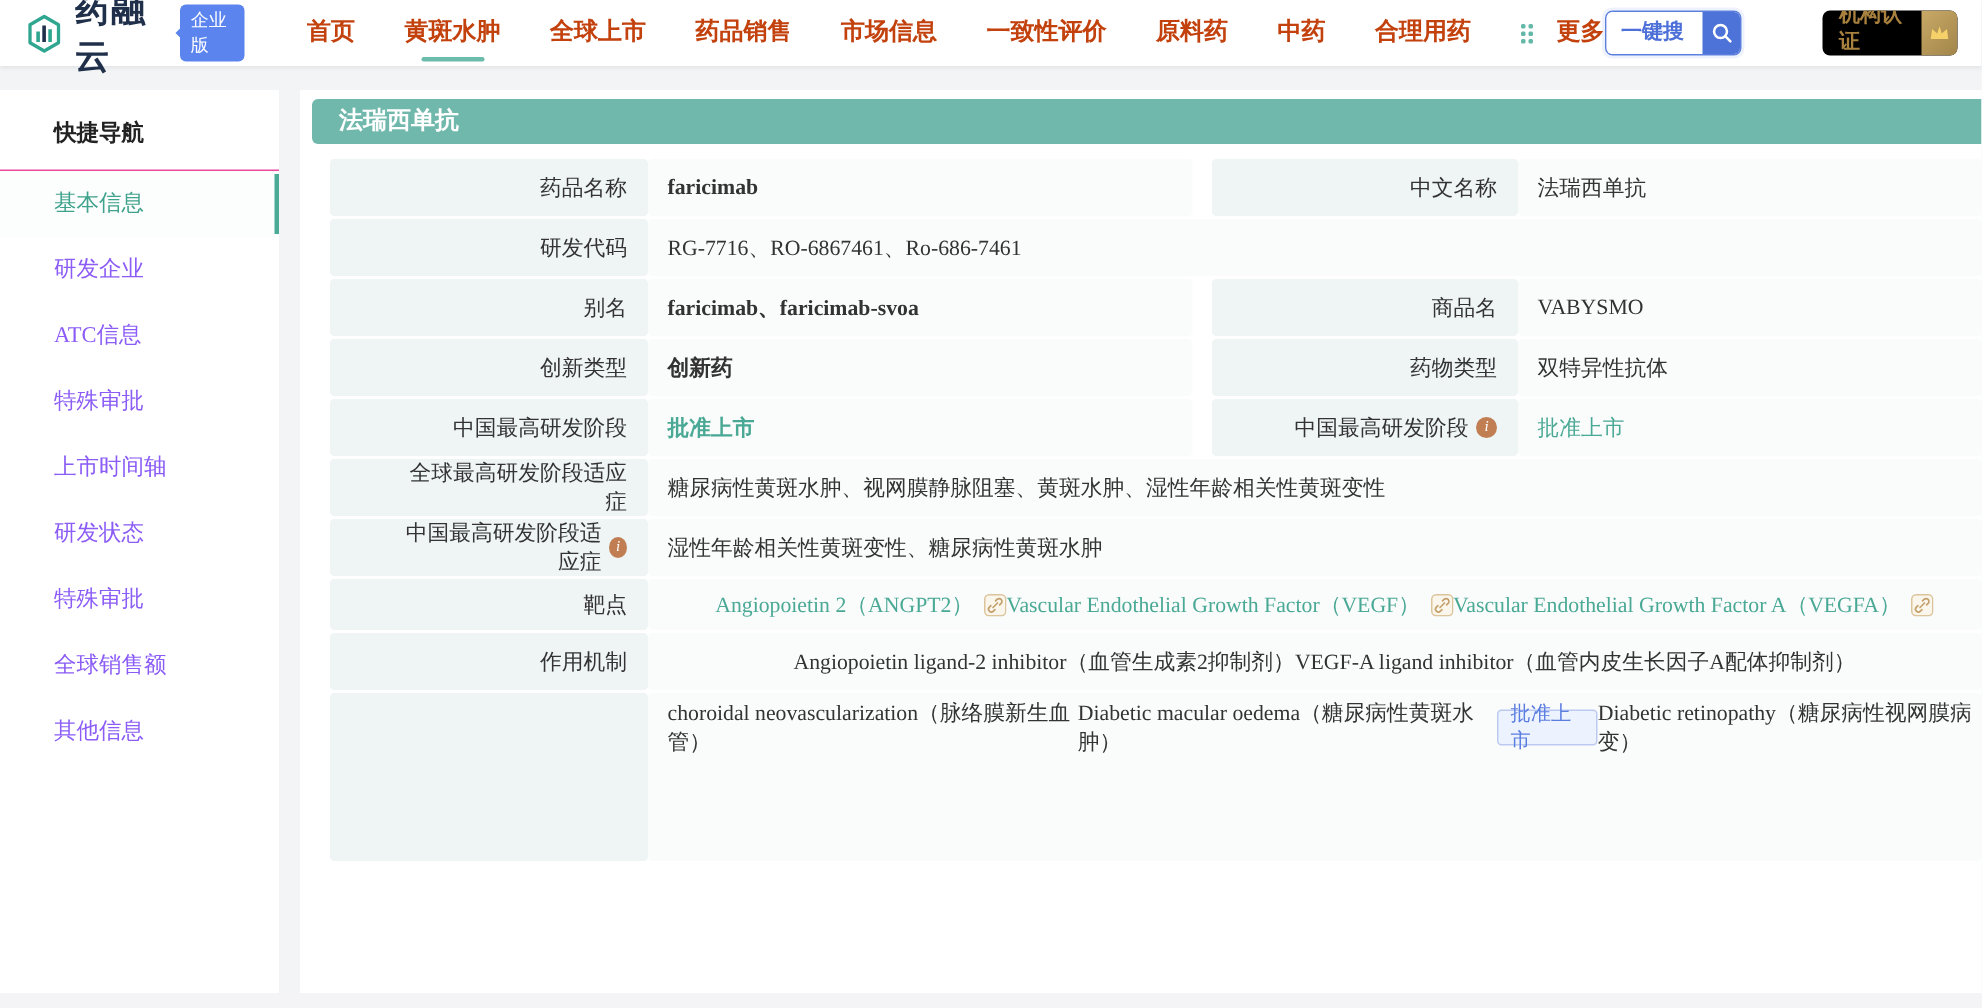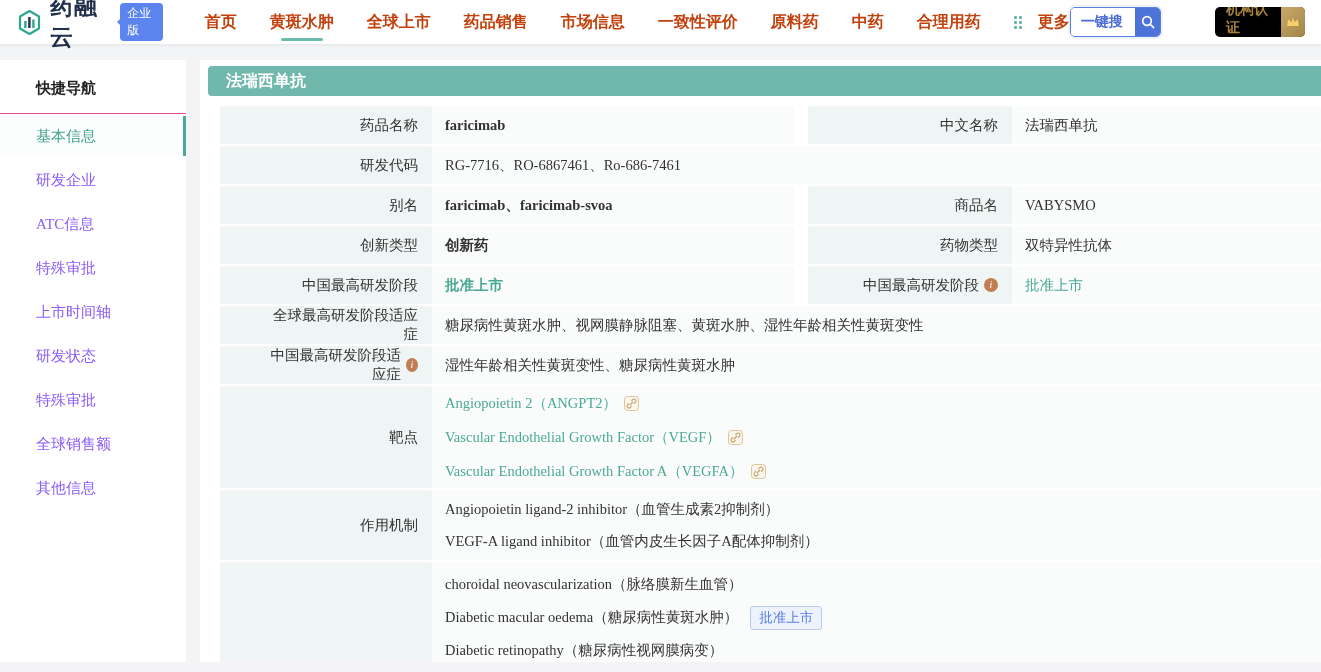--- a/index.html
+++ b/index.html
@@ -52,21 +52,21 @@
   .lbl{background:#eff4f4;justify-content:flex-end;padding-right:14px;font-size:14.5px;
     color:#333;text-align:right;}
   .val{background:#fafbfb;padding-left:13px;font-size:14.5px;color:#333;}
   .h38{min-height:38px;}
   .w-l{width:212px;flex:none;}
   .w-v1{width:363px;flex:none;font-weight:bold;}
   .gap{width:13px;flex:none;}
   .w-l2{width:204px;flex:none;}
   .w-v2{flex:1;}
   .w-vf{flex:1;}
-  .col{flex-direction:column;align-items:stretch;justify-content:center;}
+  .col{align-items:stretch;justify-content:center;}
   .line{display:flex;align-items:center;}
   .line-34{height:34px;}
   .line-32{height:32px;}
   .line-33{height:33px;}
   .teal-link{color:#4aa995;cursor:pointer;}
   .info-icon{display:inline-block;width:14px;height:14px;border-radius:50%;background:#c07e52;
     color:#fff;font-size:10px;font-style:italic;line-height:14px;text-align:center;
     margin-left:5px;vertical-align:-2px;cursor:pointer;font-family:"Liberation Serif",serif;}
   .ext-icon{display:inline-flex;width:15px;height:15px;margin-left:7px;cursor:pointer;}
   .status-badge{display:inline-flex;align-items:center;height:22px;margin-left:12px;

